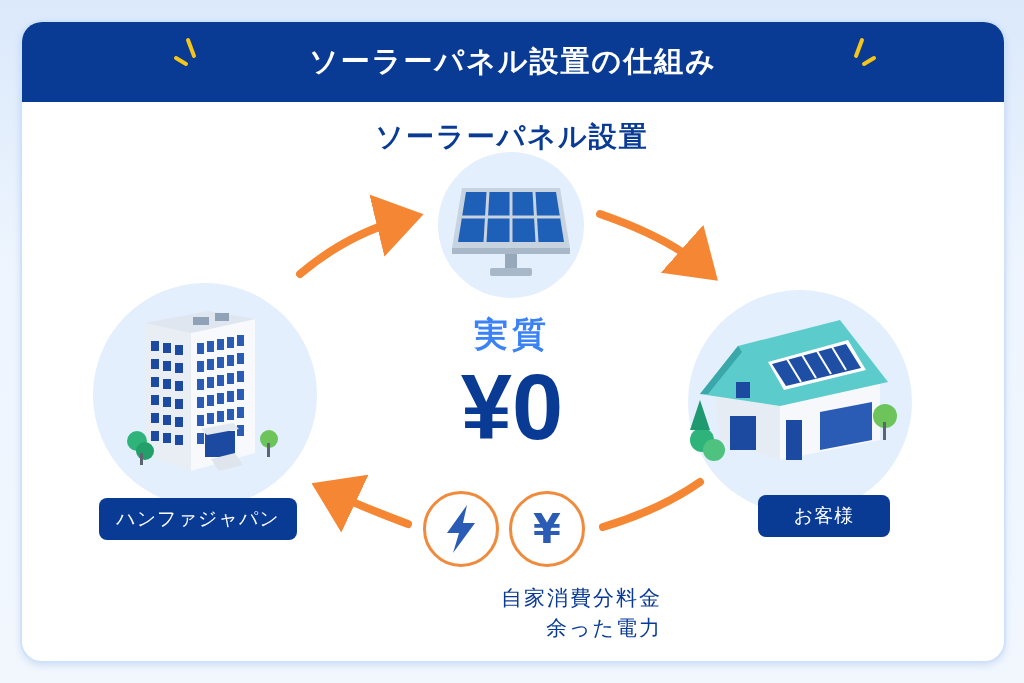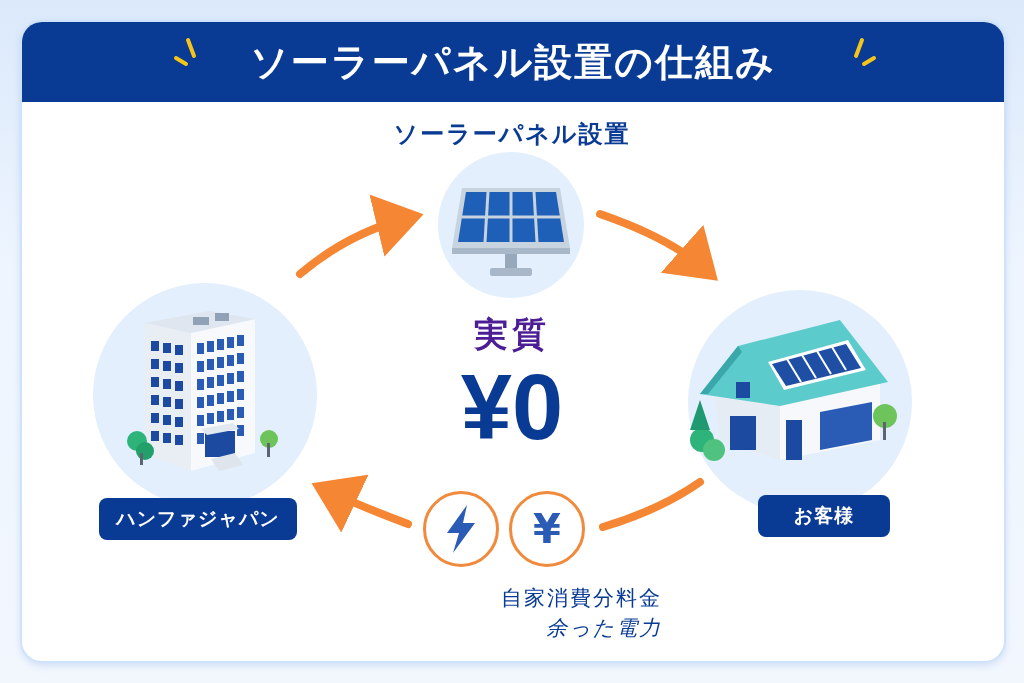--- a/index.html
+++ b/index.html
@@ -15,44 +15,44 @@
     border:2px solid #cfe2fb;
     box-shadow: 0 3px 6px rgba(120,160,220,0.25);
     overflow:hidden;
   }
   .header {
     position:absolute; left:0; top:0; width:100%; height:80px;
     background:#0a3b94;
     display:flex; align-items:center; justify-content:center;
   }
   .title {
-    color:#fff; font-weight:bold; font-size:38px; letter-spacing:2px;
+    color:#fff; font-weight:bold; font-size:29px; letter-spacing:2px;
     font-family: "DejaVu Sans", sans-serif;
   }
   .spark { position:absolute; top:14px; width:36px; height:44px; }
   .spark.left { left:148px; }
   .spark.right { left:822px; }
 
   .abs { position:absolute; }
   .circle {
     position:absolute; border-radius:50%; background:#e3effc;
   }
   .label-top {
     position:absolute; left:0; width:1024px; top:118px; text-align:center;
-    color:#0a3b94; font-weight:bold; font-size:24px; letter-spacing:2px;
+    color:#0a3b94; font-weight:bold; font-size:28px; letter-spacing:2px;
   }
   .tag {
-    position:absolute; background:#0a3b94; color:#fff; font-weight:bold;
+    position:absolute; background:#0a3b94; color:#fff; font-weight:normal;
     font-size:19px; border-radius:8px; display:flex; align-items:center; justify-content:center;
     letter-spacing:1px;
     text-align:center;
   }
   .center-sub {
     position:absolute; left:412px; width:200px; top:312px; text-align:center;
-    color:#4c1d95; font-weight:bold; font-size:34px; letter-spacing:4px;
+    color:#3b82f6; font-weight:bold; font-size:34px; letter-spacing:4px;
   }
   .center-main {
     position:absolute; left:392px; width:240px; top:352px; text-align:center;
     color:#0a3b94; font-weight:bold; font-size:92px; line-height:110px;
     font-family: "Liberation Sans", sans-serif;
   }
   .ring {
     position:absolute; width:76px; height:76px; border-radius:50%;
     border:3px solid #f08a3c; background:#fff; box-sizing:border-box;
     display:flex; align-items:center; justify-content:center;
@@ -219,13 +219,13 @@
 <div class="ring" style="left:423px; top:491px;">
   <svg width="40" height="52" viewBox="0 0 40 52">
     <polygon points="26,2 6,30 18,30 12,50 34,20 22,20" fill="#2a5cb5"></polygon>
   </svg>
 </div>
 <div class="ring" style="left:509px; top:491px;">
   <span style="color:#2a5cb5; font-size:40px; font-weight:bold; font-family:'DejaVu Sans', sans-serif;">¥</span>
 </div>
 
 <div class="bottom-text" style="top:584px;">自家消費分料金</div>
-<div class="bottom-text" style="top:614px;font-style:italic;">余った電力</div>
+<div class="bottom-text" style="top:614px;">余った電力</div>
 
 </body></html>

